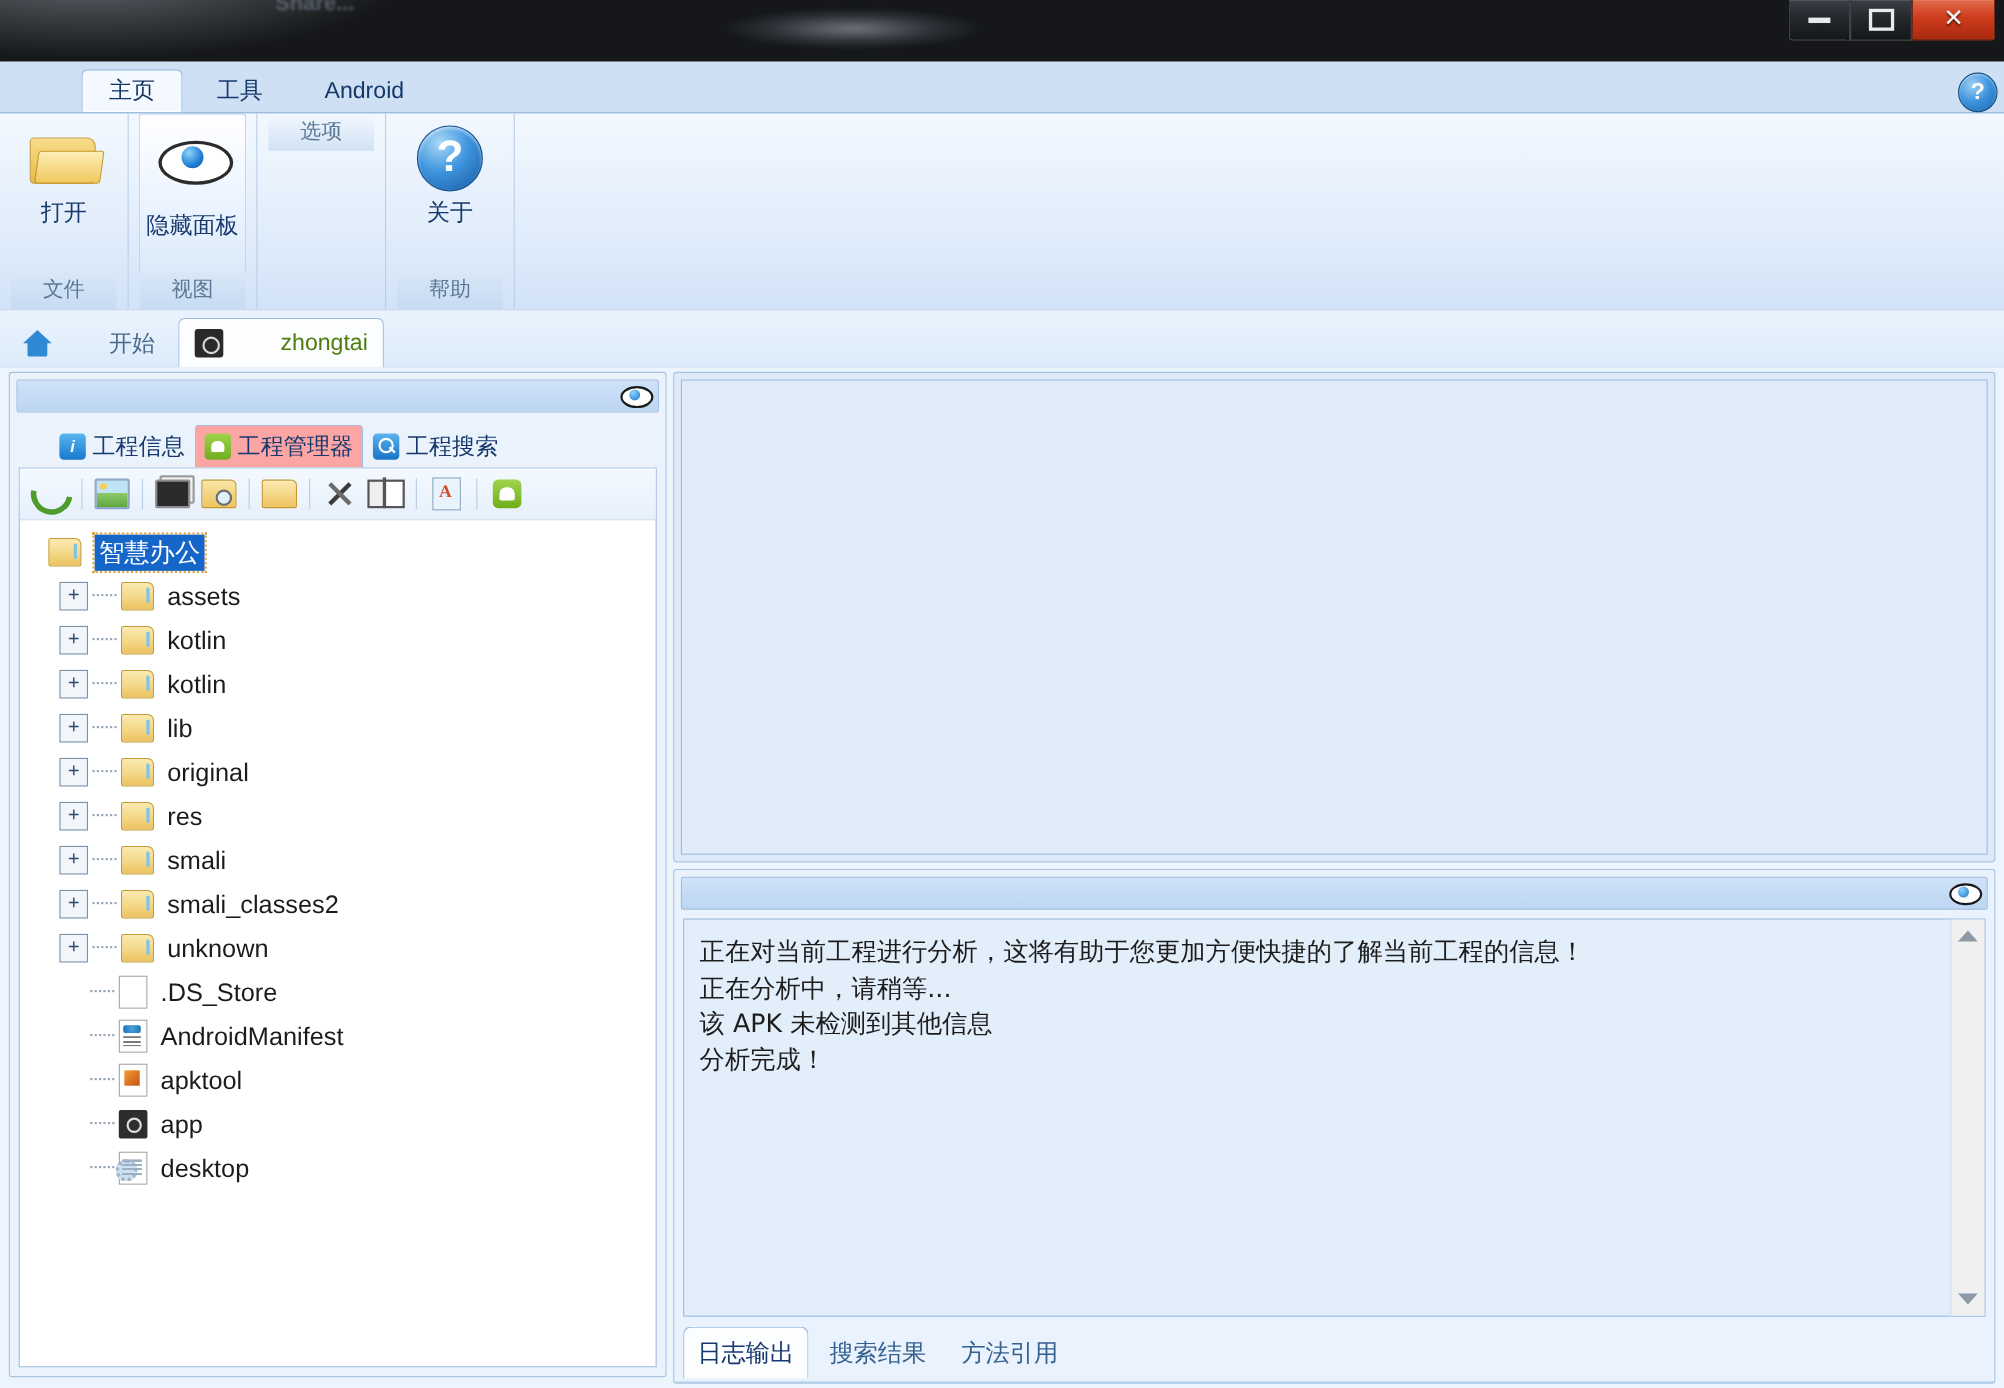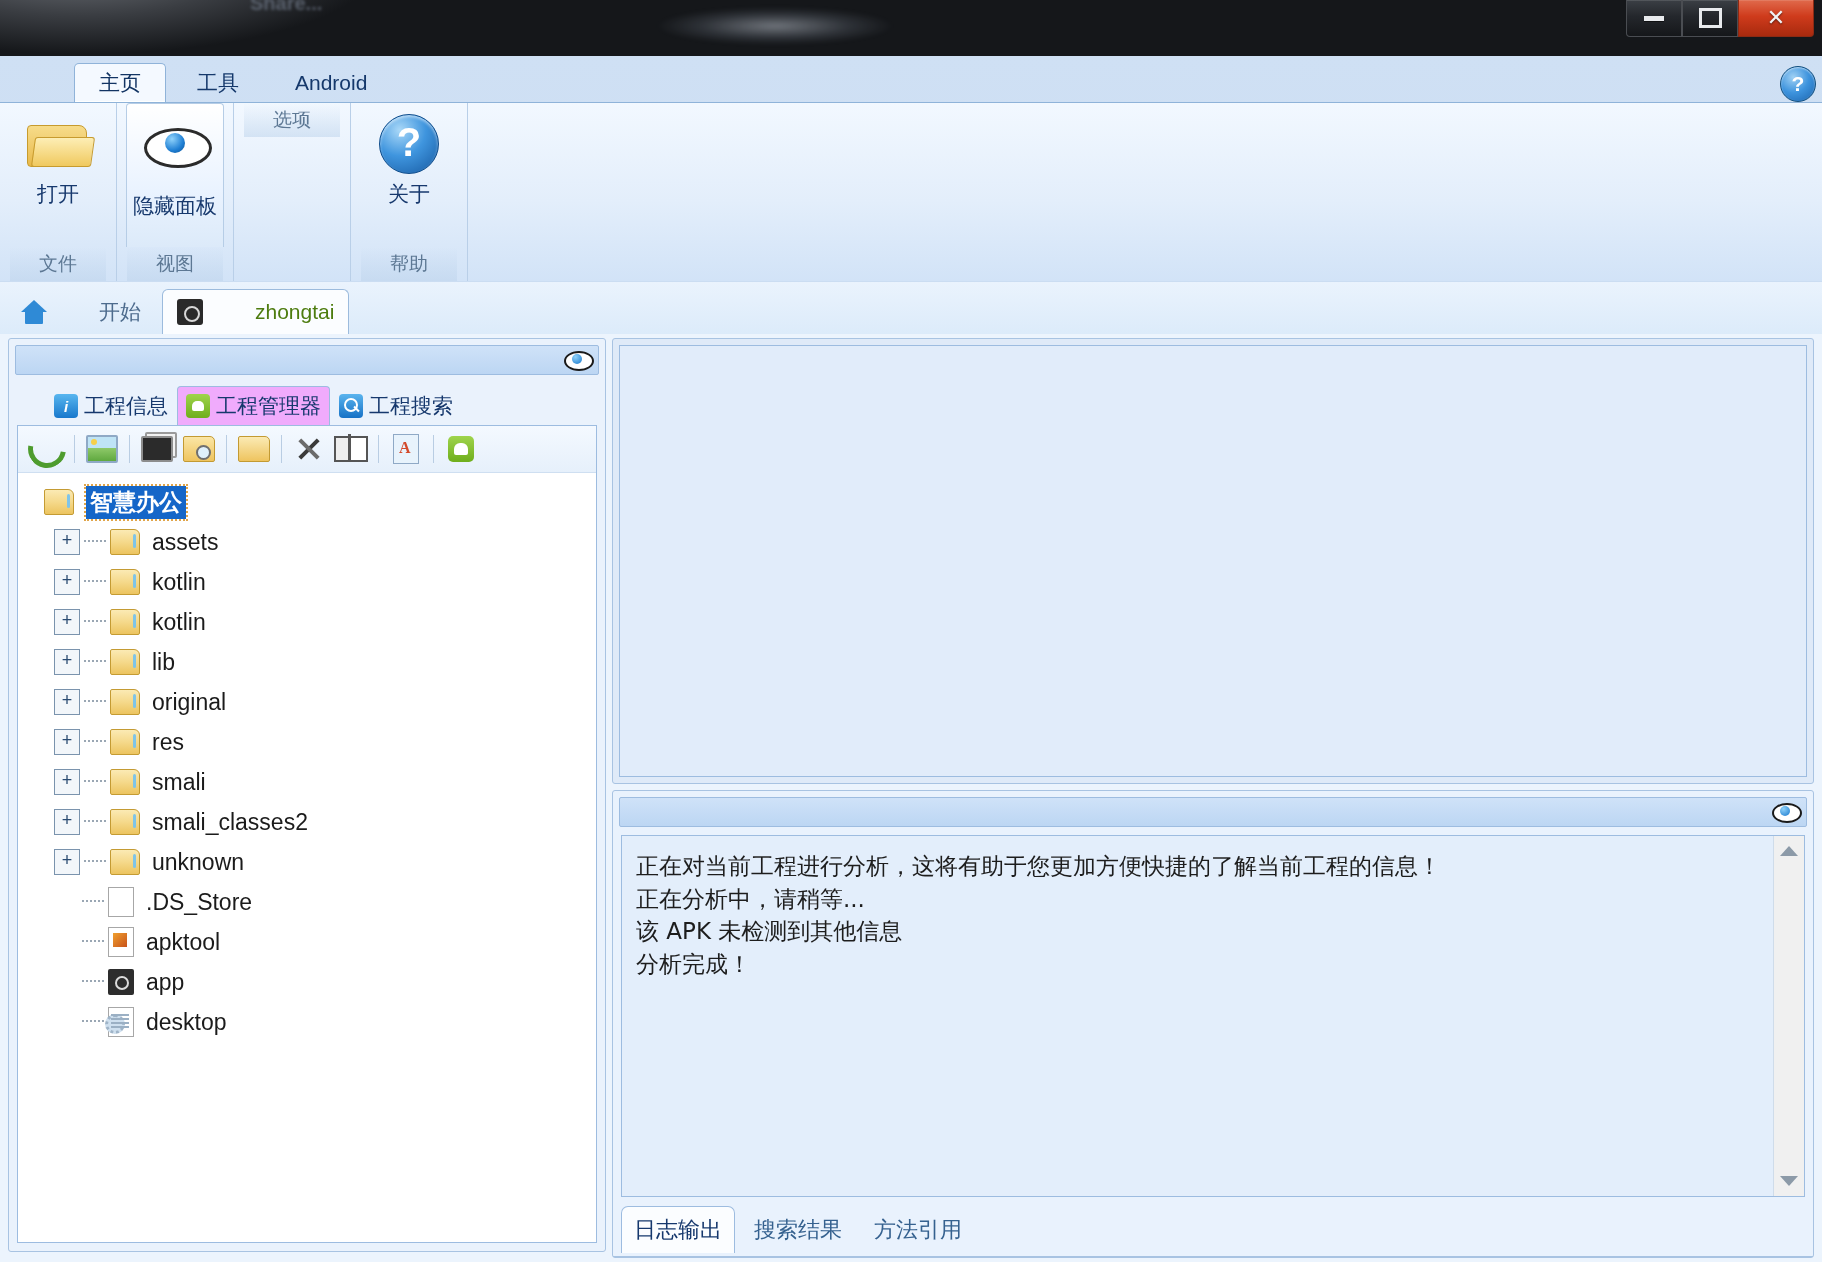--- a/index.html
+++ b/index.html
@@ -165,21 +165,21 @@
     background:linear-gradient(to bottom,#cfe2f8,#bcd6f3);
     border:1px solid #9dbce0;border-radius:2px;
   }
   .eye-sm{position:absolute;right:8px;top:5px;width:26px;height:16px;}
   .eye-sm .o{position:absolute;left:0;top:0;width:26px;height:16px;border-radius:50%/50%;border:2px solid #1a1a1a;background:#fff;}
   .eye-sm .p{position:absolute;left:8px;top:3px;width:10px;height:10px;border-radius:50%;
     background:radial-gradient(circle at 35% 30%,#8fd2fb,#1878cc);}
   .ptabs{display:flex;align-items:flex-end;height:42px;margin:8px 0 0 36px;}
   .ptab{display:flex;align-items:center;height:38px;padding:0 8px;font-size:21px;color:#16386d;
         border:1px solid transparent;border-bottom:none;border-radius:4px 4px 0 0;}
-  .ptab.active{background:#f0abfc;border-color:#9dbce0;}
+  .ptab.active{background:#fca5a5;border-color:#9dbce0;}
   .ptab .pi{width:24px;height:24px;margin-right:6px;border-radius:4px;display:flex;align-items:center;justify-content:center;
     font-size:15px;color:#fff;font-weight:bold;}
   .pi.info{background:linear-gradient(to bottom,#58b6ef,#1878cc);font-style:italic;}
   .pi.droid{background:linear-gradient(to bottom,#9fd44c,#6fae1c);}
   .pi.droid::after{content:"";width:12px;height:10px;background:#fff;border-radius:5px 5px 2px 2px;display:block;}
   .pi.search{background:linear-gradient(to bottom,#5ab4ee,#1772c6);position:relative;}
   .pi.search::after{content:"";position:absolute;left:5px;top:4px;width:10px;height:10px;border-radius:50%;
     border:2px solid #fff;}
   .pi.search::before{content:"";position:absolute;left:14px;top:14px;width:7px;height:2px;background:#fff;transform:rotate(45deg);}
 
@@ -217,21 +217,21 @@
   .i-collapse::after{content:"";position:absolute;left:12px;top:-4px;width:3px;height:28px;background:#555;}
   .i-doc{width:24px;height:28px;background:#e8f3fc;border:1px solid #8fa9c6;position:relative;}
   .i-doc::after{content:"A";position:absolute;left:5px;top:4px;font-size:16px;color:#d3492a;font-weight:bold;
     font-family:"Liberation Serif",serif;}
   .i-droidg{width:26px;height:26px;border-radius:5px;background:linear-gradient(to bottom,#9fd44c,#6fae1c);
     display:flex;align-items:center;justify-content:center;}
   .i-droidg::after{content:"";width:14px;height:12px;background:#fff;border-radius:6px 6px 2px 2px;}
 
   .tree{position:absolute;left:0;top:46px;right:0;bottom:0;overflow:hidden;padding:10px 0 0 18px;}
   .trow{display:flex;align-items:center;height:40px;font-size:23px;color:#1b1b1b;}
-  .trow.root{padding-left:8px;font-weight:bold;}
+  .trow.root{padding-left:8px;}
   .trow.child{padding-left:18px;}
   .tgl{width:24px;height:24px;border:1px solid #7a93ad;background:#f2f6fa;color:#2a4b72;
     font-size:18px;line-height:21px;text-align:center;margin-right:4px;flex:0 0 auto;}
   .tgl.none{border:none;background:none;}
   .dots{width:22px;height:2px;border-top:2px dotted #9aa7b4;margin-right:4px;flex:0 0 auto;}
   .fld{width:28px;height:24px;margin-right:12px;flex:0 0 auto;
     background:linear-gradient(to bottom,#fbeab4 0%,#f5d98b 50%,#ecc45f 100%);
     border:1px solid #c49b33;border-radius:2px 6px 2px 2px;position:relative;}
   .fld::after{content:"";position:absolute;right:3px;top:4px;width:3px;height:14px;background:#7fc4e8;border-radius:2px;}
   .fileico{width:24px;height:28px;margin-right:12px;flex:0 0 auto;background:#fff;border:1px solid #a7a7a7;position:relative;}
@@ -498,20 +498,26 @@
 
           <div class="trow child">
             <span class="tgl none"></span>
               <span class="dots"></span>
             <span class="fileico"></span>
             <span class="tlabel">.DS_Store</span>
           </div>
           <div class="trow child">
             <span class="tgl none"></span>
               <span class="dots"></span>
+            <span class="fileico xml"></span>
+            <span class="tlabel">AndroidManifest</span>
+          </div>
+          <div class="trow child">
+            <span class="tgl none"></span>
+              <span class="dots"></span>
             <span class="fileico yml"></span>
             <span class="tlabel">apktool</span>
           </div>
           <div class="trow child">
             <span class="tgl none"></span>
               <span class="dots"></span>
             <span class="appico2"></span>
             <span class="tlabel">app</span>
           </div>
           <div class="trow child">

